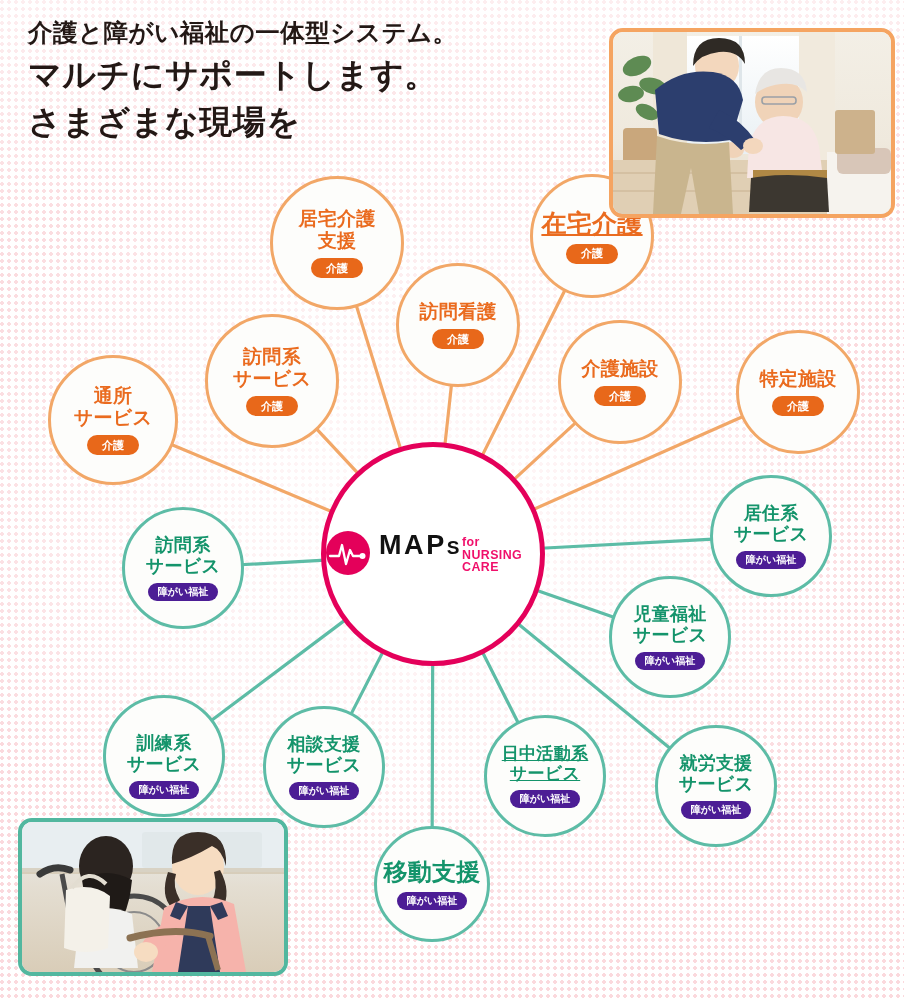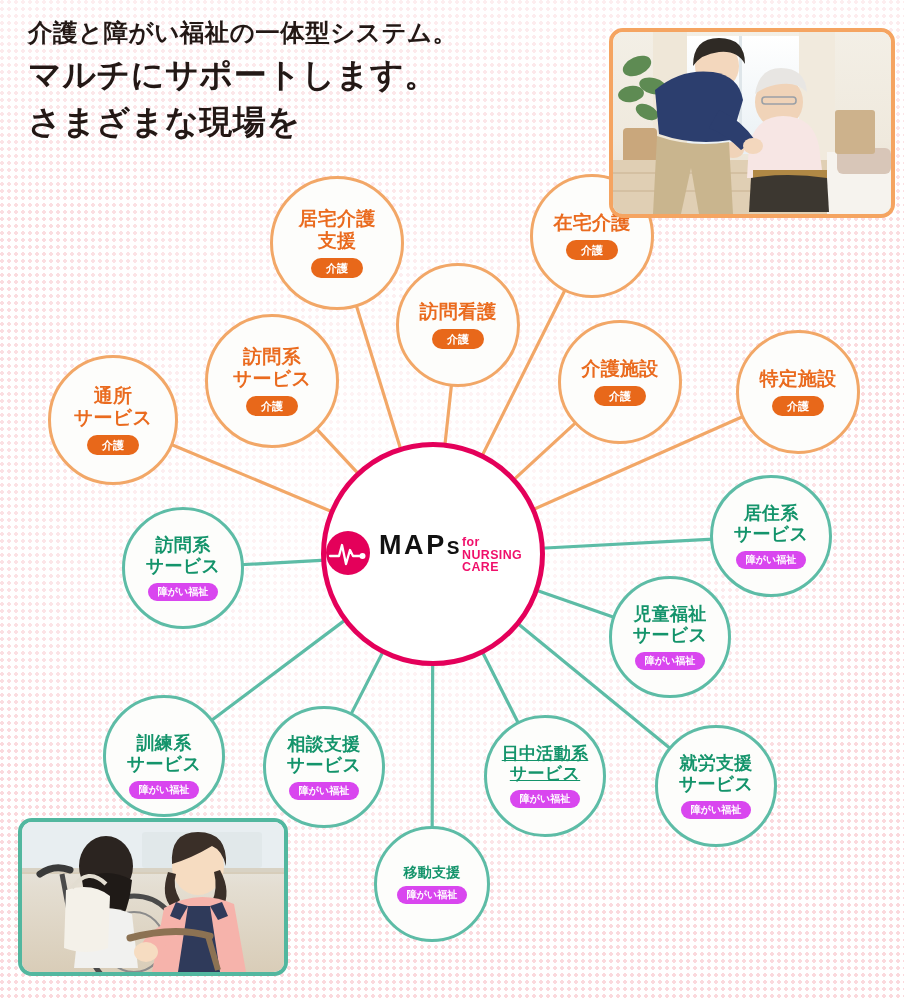--- a/index.html
+++ b/index.html
@@ -116,21 +116,21 @@
   .badge {
     margin-top: 6px;
     border-radius: 999px;
     color: #ffffff;
     font-weight: bold;
     line-height: 1;
     display: inline-block;
     white-space: nowrap;
   }
   .care .badge { background: #e8681a; }
-  .welf .badge { background: #d946ef; }
+  .welf .badge { background: #4c1d95; }
 
   
   #hub {
     position: absolute;
     left: 321px;
     top: 442px;
     width: 224px;
     height: 224px;
     border-radius: 50%;
     background: #ffffff;
@@ -331,21 +331,21 @@
       <div class="node care" style="left: 270px; top: 176px; width: 134px; height: 134px;">
         <div class="node-label" style="font-size: 19px;">居宅介護
 支援</div>
         <div class="badge" style="font-size: 11px; padding: 4.5px 15px;">介護</div>
       </div>
       <div class="node care" style="left: 396px; top: 263px; width: 124px; height: 124px;">
         <div class="node-label" style="font-size: 19px;">訪問看護</div>
         <div class="badge" style="font-size: 11px; padding: 4.5px 15px;">介護</div>
       </div>
       <div class="node care" style="left: 530px; top: 174px; width: 124px; height: 124px;">
-        <div class="node-label" style="font-size: 19px;">在宅介護</div>
+        <div class="node-label" style="font-size: 25px; text-decoration: underline;">在宅介護</div>
         <div class="badge" style="font-size: 11px; padding: 4.5px 15px;">介護</div>
       </div>
       <div class="node care" style="left: 558px; top: 320px; width: 124px; height: 124px;">
         <div class="node-label" style="font-size: 19px;">介護施設</div>
         <div class="badge" style="font-size: 11px; padding: 4.5px 15px;">介護</div>
       </div>
       <div class="node care" style="left: 736px; top: 330px; width: 124px; height: 124px;">
         <div class="node-label" style="font-size: 19px;">特定施設</div>
         <div class="badge" style="font-size: 11px; padding: 4.5px 15px;">介護</div>
       </div>
@@ -363,21 +363,21 @@
         <div class="node-label" style="font-size: 18px;">就労支援
 サービス</div>
         <div class="badge" style="font-size: 10px; padding: 4px 10px;">障がい福祉</div>
       </div>
       <div class="node welf" style="left: 484px; top: 715px; width: 122px; height: 122px;">
         <div class="node-label" style="font-size: 17px; text-decoration: underline;">日中活動系
 サービス</div>
         <div class="badge" style="font-size: 10px; padding: 4px 10px;">障がい福祉</div>
       </div>
       <div class="node welf" style="left: 374px; top: 826px; width: 116px; height: 116px;">
-        <div class="node-label" style="font-size: 14px; text-align: center;">移動支援</div>
+        <div class="node-label" style="font-size: 24px; text-align: center;">移動支援</div>
         <div class="badge" style="font-size: 10px; padding: 4px 10px;">障がい福祉</div>
       </div>
       <div class="node welf" style="left: 263px; top: 706px; width: 122px; height: 122px;">
         <div class="node-label" style="font-size: 18px;">相談支援
 サービス</div>
         <div class="badge" style="font-size: 10px; padding: 4px 10px;">障がい福祉</div>
       </div>
       <div class="node welf" style="left: 103px; top: 695px; width: 122px; height: 122px;">
         <div class="node-label" style="font-size: 18px; margin-top: 20px;">訓練系
 サービス</div>

